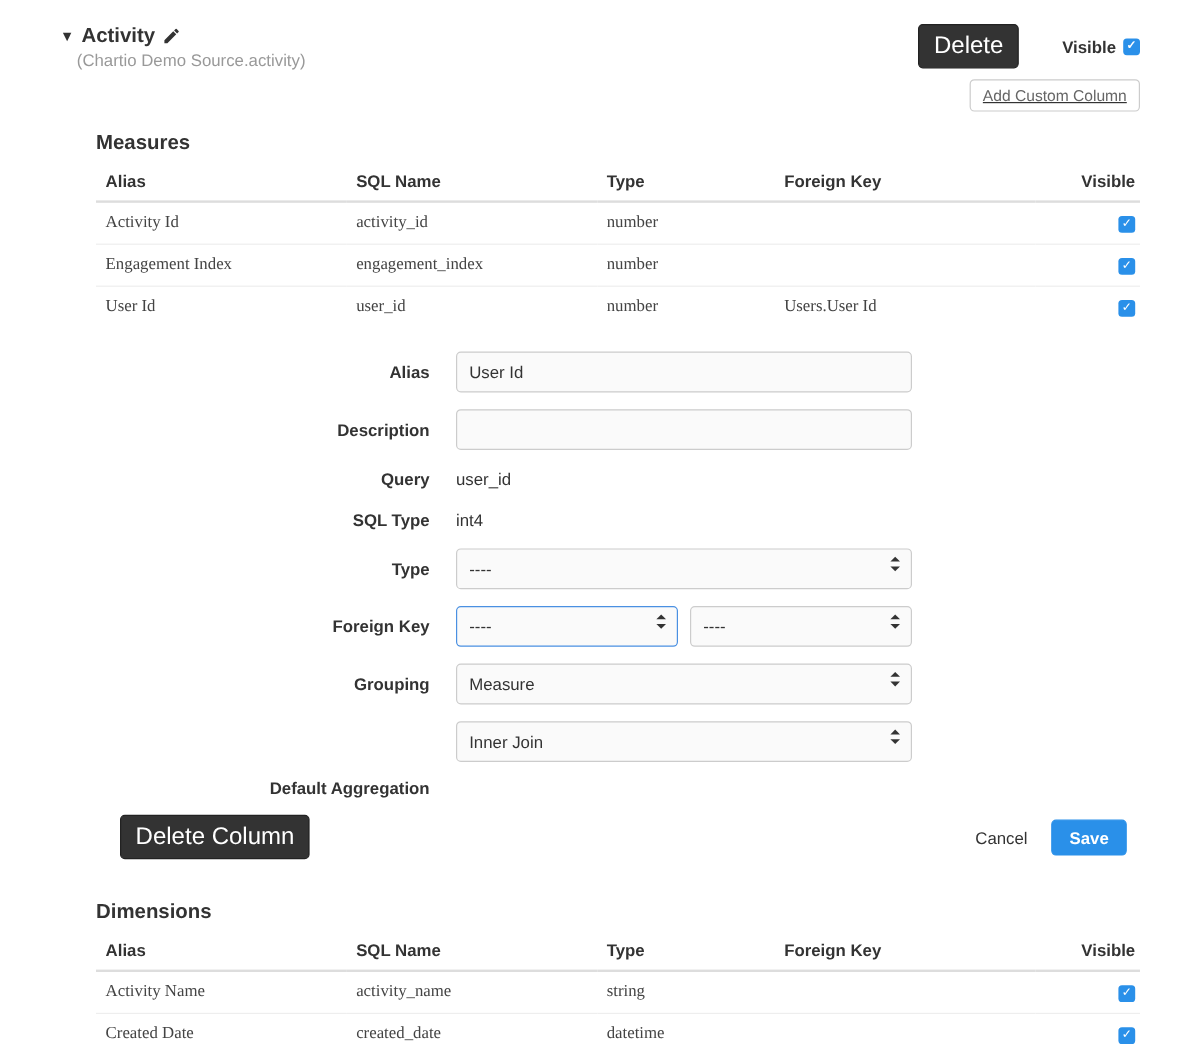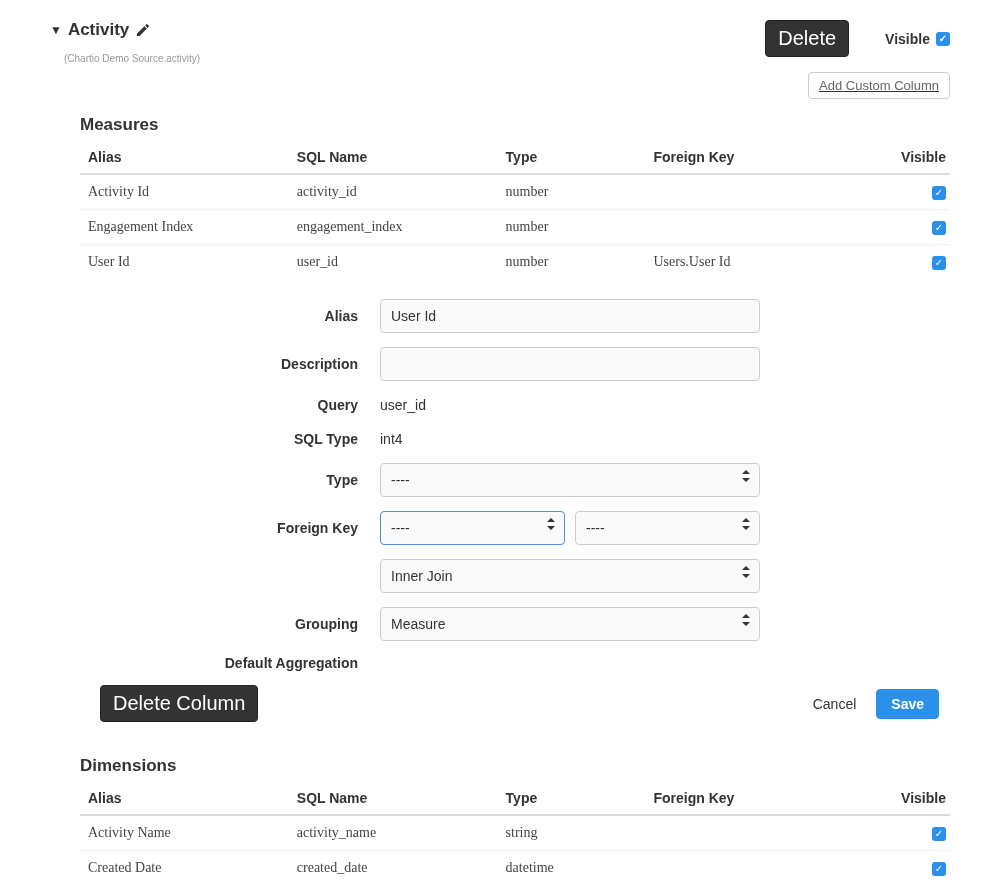--- a/index.html
+++ b/index.html
@@ -33,23 +33,23 @@
     font-size: 12px;
     color: #333;
   }
   .pencil-icon {
     width: 16px;
     height: 16px;
     fill: #333;
   }
   .subtitle {
     color: #999;
-    font-size: 10px;
+    font-size: 14px;
     margin-left: 14px;
-    margin-top: 13px;
+    margin-top: 2px;
   }
   .header-right {
     display: flex;
     align-items: center;
     gap: 36px;
   }
   .btn-dark {
     background: #333;
     color: #fff;
     border: 1px solid #222;
@@ -336,29 +336,29 @@
       <div class="form-field fk-row">
         <div class="select-wrap select-highlighted">
             <div class="select-box">----</div>
           </div>
         <div class="select-wrap">
             <div class="select-box">----</div>
           </div>
       </div>
     </div>
     <div class="form-row">
+      <div class="form-label">Grouping</div>
+      <div class="form-field">
+        <div class="select-wrap"><div class="select-box">Measure</div></div>
+      </div>
+    </div>
+    <div class="form-row">
       <div class="form-label"></div>
       <div class="form-field">
         <div class="select-wrap"><div class="select-box">Inner Join</div></div>
-      </div>
-    </div>
-    <div class="form-row">
-      <div class="form-label">Grouping</div>
-      <div class="form-field">
-        <div class="select-wrap"><div class="select-box">Measure</div></div>
       </div>
     </div>
     <div class="form-row">
       <div class="form-label">Default Aggregation</div>
     </div>
 
     <div class="form-actions">
       <button class="btn-dark">Delete Column</button>
       <div class="form-actions-right">
         <button class="btn-text">Cancel</button>

